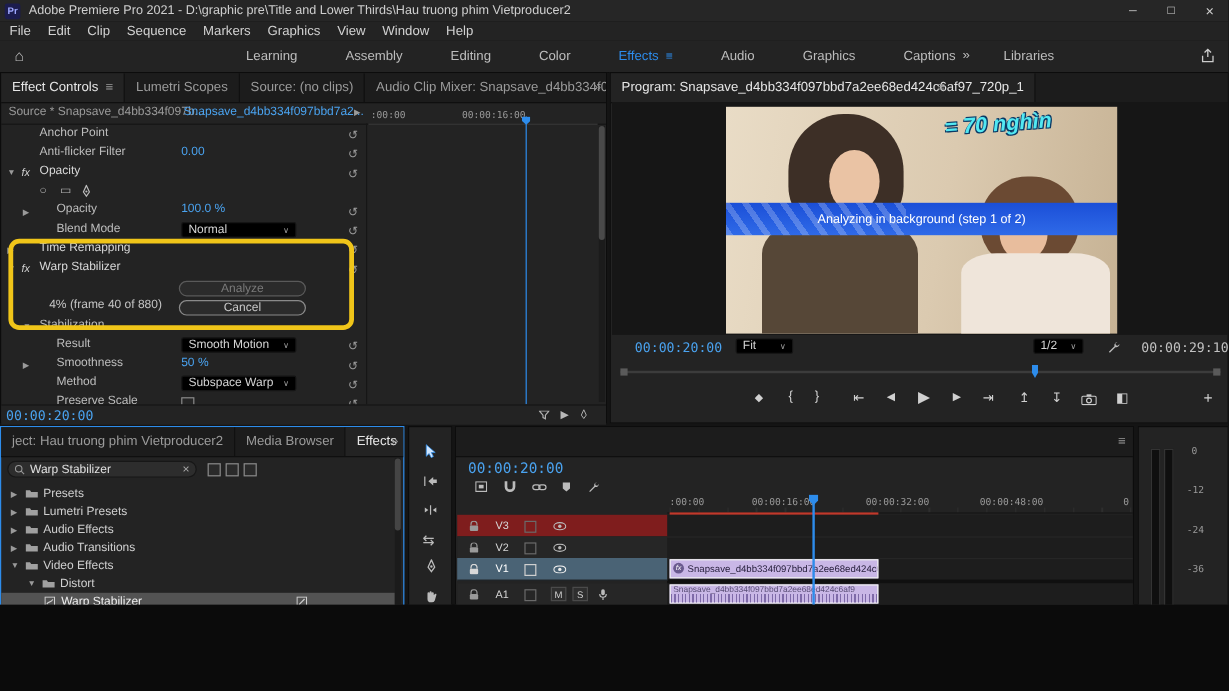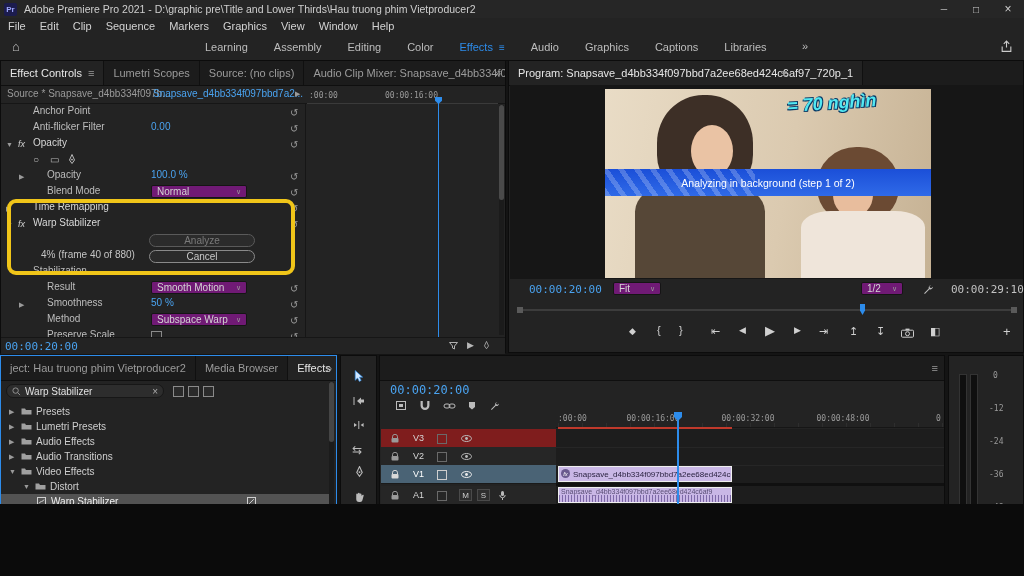--- a/index.html
+++ b/index.html
@@ -12,21 +12,21 @@
   .tab{display:flex;align-items:center;padding:0 9px;color:#9b9b9b;font-size:11px;border-right:1px solid #101010;white-space:nowrap;}
   .tab.active{background:#232323;color:#e6e6e6;}
   .ic{color:#b8b8b8;font-size:10px;line-height:1;display:inline-block;}
   .blue{color:#4aa3f0;}
   .tc{color:#4aa3f0;font-family:"DejaVu Sans Mono",monospace;font-size:11px;}
   .tcg{color:#c2c2c2;font-family:"DejaVu Sans Mono",monospace;font-size:11px;}
   .lbl{position:absolute;color:#bdbdbd;font-size:10px;white-space:nowrap;}
   .val{position:absolute;color:#4aa3f0;font-size:10px;white-space:nowrap;}
   .reset{position:absolute;left:289px;top:2px;color:#9a9a9a;font-size:10px;}
   .ecrow{position:absolute;left:0;width:304px;height:16px;}
-  .dd{position:absolute;height:13px;background:#701a75;border:1px solid #151515;border-radius:2px;
+  .dd{position:absolute;height:13px;background:#000000;border:1px solid #151515;border-radius:2px;
       display:flex;align-items:center;justify-content:space-between;padding:0 5px;color:#d4d4d4;font-size:10px;box-sizing:border-box;}
   .pillbtn{position:absolute;height:13px;border:1px solid #8a8a8a;border-radius:8px;background:#2b2b2b;
       display:flex;align-items:center;justify-content:center;color:#c8c8c8;font-size:10px;box-sizing:border-box;}
   .pillbtn.dim{color:#7a7a7a;border-color:#5a5a5a;}
   .twirl{position:absolute;color:#9a9a9a;font-size:7px;top:4px;}
   .fxb{position:absolute;font-style:italic;font-size:9px;color:#d0d0d0;top:2px;}
   .chk{position:absolute;width:9px;height:9px;border:1px solid #8a8a8a;background:#262626;top:2px;}
   .treerow{position:absolute;left:0;width:330px;height:15px;}
   .trklbl{position:absolute;font-size:9px;color:#d6d6d6;}
   .mschip{position:absolute;width:13px;height:12px;background:#2e2e2e;border:1px solid #4a4a4a;
@@ -57,21 +57,21 @@
     <span style="color:#d2d2d2;">Sequence</span>
     <span style="color:#d2d2d2;">Markers</span>
     <span style="color:#d2d2d2;">Graphics</span>
     <span style="color:#d2d2d2;">View</span>
     <span style="color:#d2d2d2;">Window</span>
     <span style="color:#d2d2d2;">Help</span>
   </div>
 
   <div class="abs" style="left:0;top:34px;width:1024px;height:26px;background:#232323;border-bottom:1px solid #0c0c0c;">
     <span class="abs" style="left:12px;top:5px;font-size:13px;color:#c0c0c0;">⌂</span>
-    <div class="abs flex" style="left:205px;top:0;height:26px;gap:26px;">
+    <div class="abs flex" style="left:205px;top:0;height:26px;gap:40px;">
       <span style="color:#bdbdbd;">Learning</span>
       <span style="color:#bdbdbd;">Assembly</span>
       <span style="color:#bdbdbd;">Editing</span>
       <span style="color:#bdbdbd;">Color</span>
       <span class="flex" style="gap:6px;">
         <span style="color:#2d8ceb;">Effects</span>
         <span style="color:#2d8ceb;font-size:10px;">≡</span>
       </span>
       <span style="color:#bdbdbd;">Audio</span>
       <span style="color:#bdbdbd;">Graphics</span>

